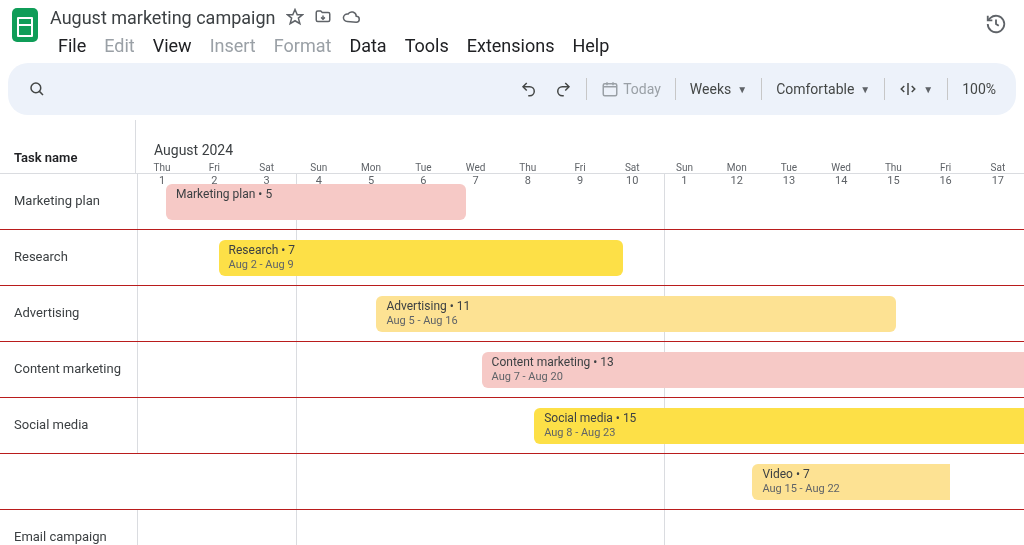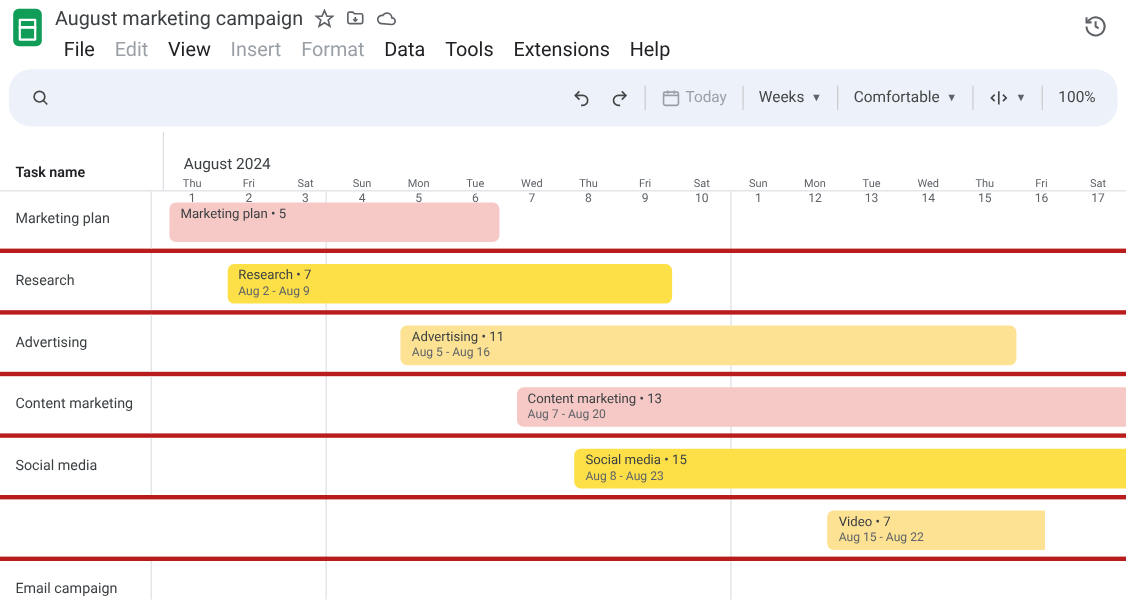--- a/index.html
+++ b/index.html
@@ -31,29 +31,29 @@
   .tb-btn { padding:4px 6px; color:#444746; display:flex; align-items:center; gap:4px; font-size:14px; border-radius:4px; }
   .tb-btn.disabled { color:#9aa0a6; }
   .tb-btn svg { width:18px; height:18px; }
   .caret { font-size:10px; margin-left:2px; color:#5f6368; }
   .vsep { width:1px; height:22px; background:#c7c7c7; margin:0 8px; }
 
   
   .timeline { display:flex; height:calc(545px - 96px); border-top:1px solid #fff; margin-top:4px; }
 
   .header-row { height:54px; border-bottom:1px solid #dadce0; display:flex; }
-  .header-cell-side { width:149px; display:flex; align-items:flex-end; padding:0 0 8px 14px; font-size:13px; font-weight:600; color:#202124; border-right:1px solid #dadce0; }
+  .header-cell-side { width:136px; display:flex; align-items:flex-end; padding:0 0 8px 14px; font-size:13px; font-weight:600; color:#202124; border-right:1px solid #dadce0; }
   .day-cols { display:flex; flex:1; position:relative;margin-top:20px; }
   .day-col { flex:1; text-align:center; font-size:10px; color:#5f6368; padding-top:22px; position:relative; }
   .day-col .dow { display:block; font-size:10px; }
   .day-col .dnum { display:block; font-size:11px; margin-top:1px; }
   .month-title { position:absolute; left:18px; top:2px; font-size:14px; color:#3c4043; }
 
   .grid-body { position:relative; }
-  .row { height:56px; border-bottom:4px solid #b91c1c; display:flex; position:relative; }
+  .row { height:56px; border-bottom:1px solid #b91c1c; display:flex; position:relative;gap:12px; }
   .row-label { width:138px; padding:0 12px 0 14px; display:flex; align-items:center; font-size:13px; color:#3c4043; border-right:1px solid #dadce0; line-height:1.25; }
   .row-chart { flex:1; position:relative; }
 
   
   .vline { position:absolute; top:0; bottom:0; width:1px; background:#dadce0; }
 
   .bar { position:absolute; top:10px; height:36px; border-radius:6px; padding:3px 10px 0 10px; font-size:12px; color:#3c4043; overflow:hidden; white-space:nowrap; }
   .bar .bt { font-size:12px; }
   .bar .bd { font-size:11px; color:#5f6368; margin-top:1px; }
   .c-red   { background:#f6c9c6; }
@@ -259,21 +259,21 @@
           <div class="row-chart">
             <div class="bar c-green" style="left: 68.6px; width: 404.8px;">
               <div class="bt">Research • 7</div>
               <div class="bd">Aug 2 - Aug 9</div>
             </div>
           </div>
         </div>
         <div class="row">
           <div class="row-label">Advertising</div>
           <div class="row-chart">
-            <div class="bar c-yellow" style="left: 226.4px; width: 560px;">
+            <div class="bar c-yellow" style="left: 226.4px; width: 520px;">
               <div class="bt">Advertising • 11</div>
               <div class="bd">Aug 5 - Aug 16</div>
             </div>
           </div>
         </div>
         <div class="row">
           <div class="row-label">Content marketing</div>
           <div class="row-chart">
             <div class="bar c-red" style="left: 331.6px; width: 618.6px; border-top-right-radius: 0px; border-bottom-right-radius: 0px;">
               <div class="bt">Content marketing • 13</div>

